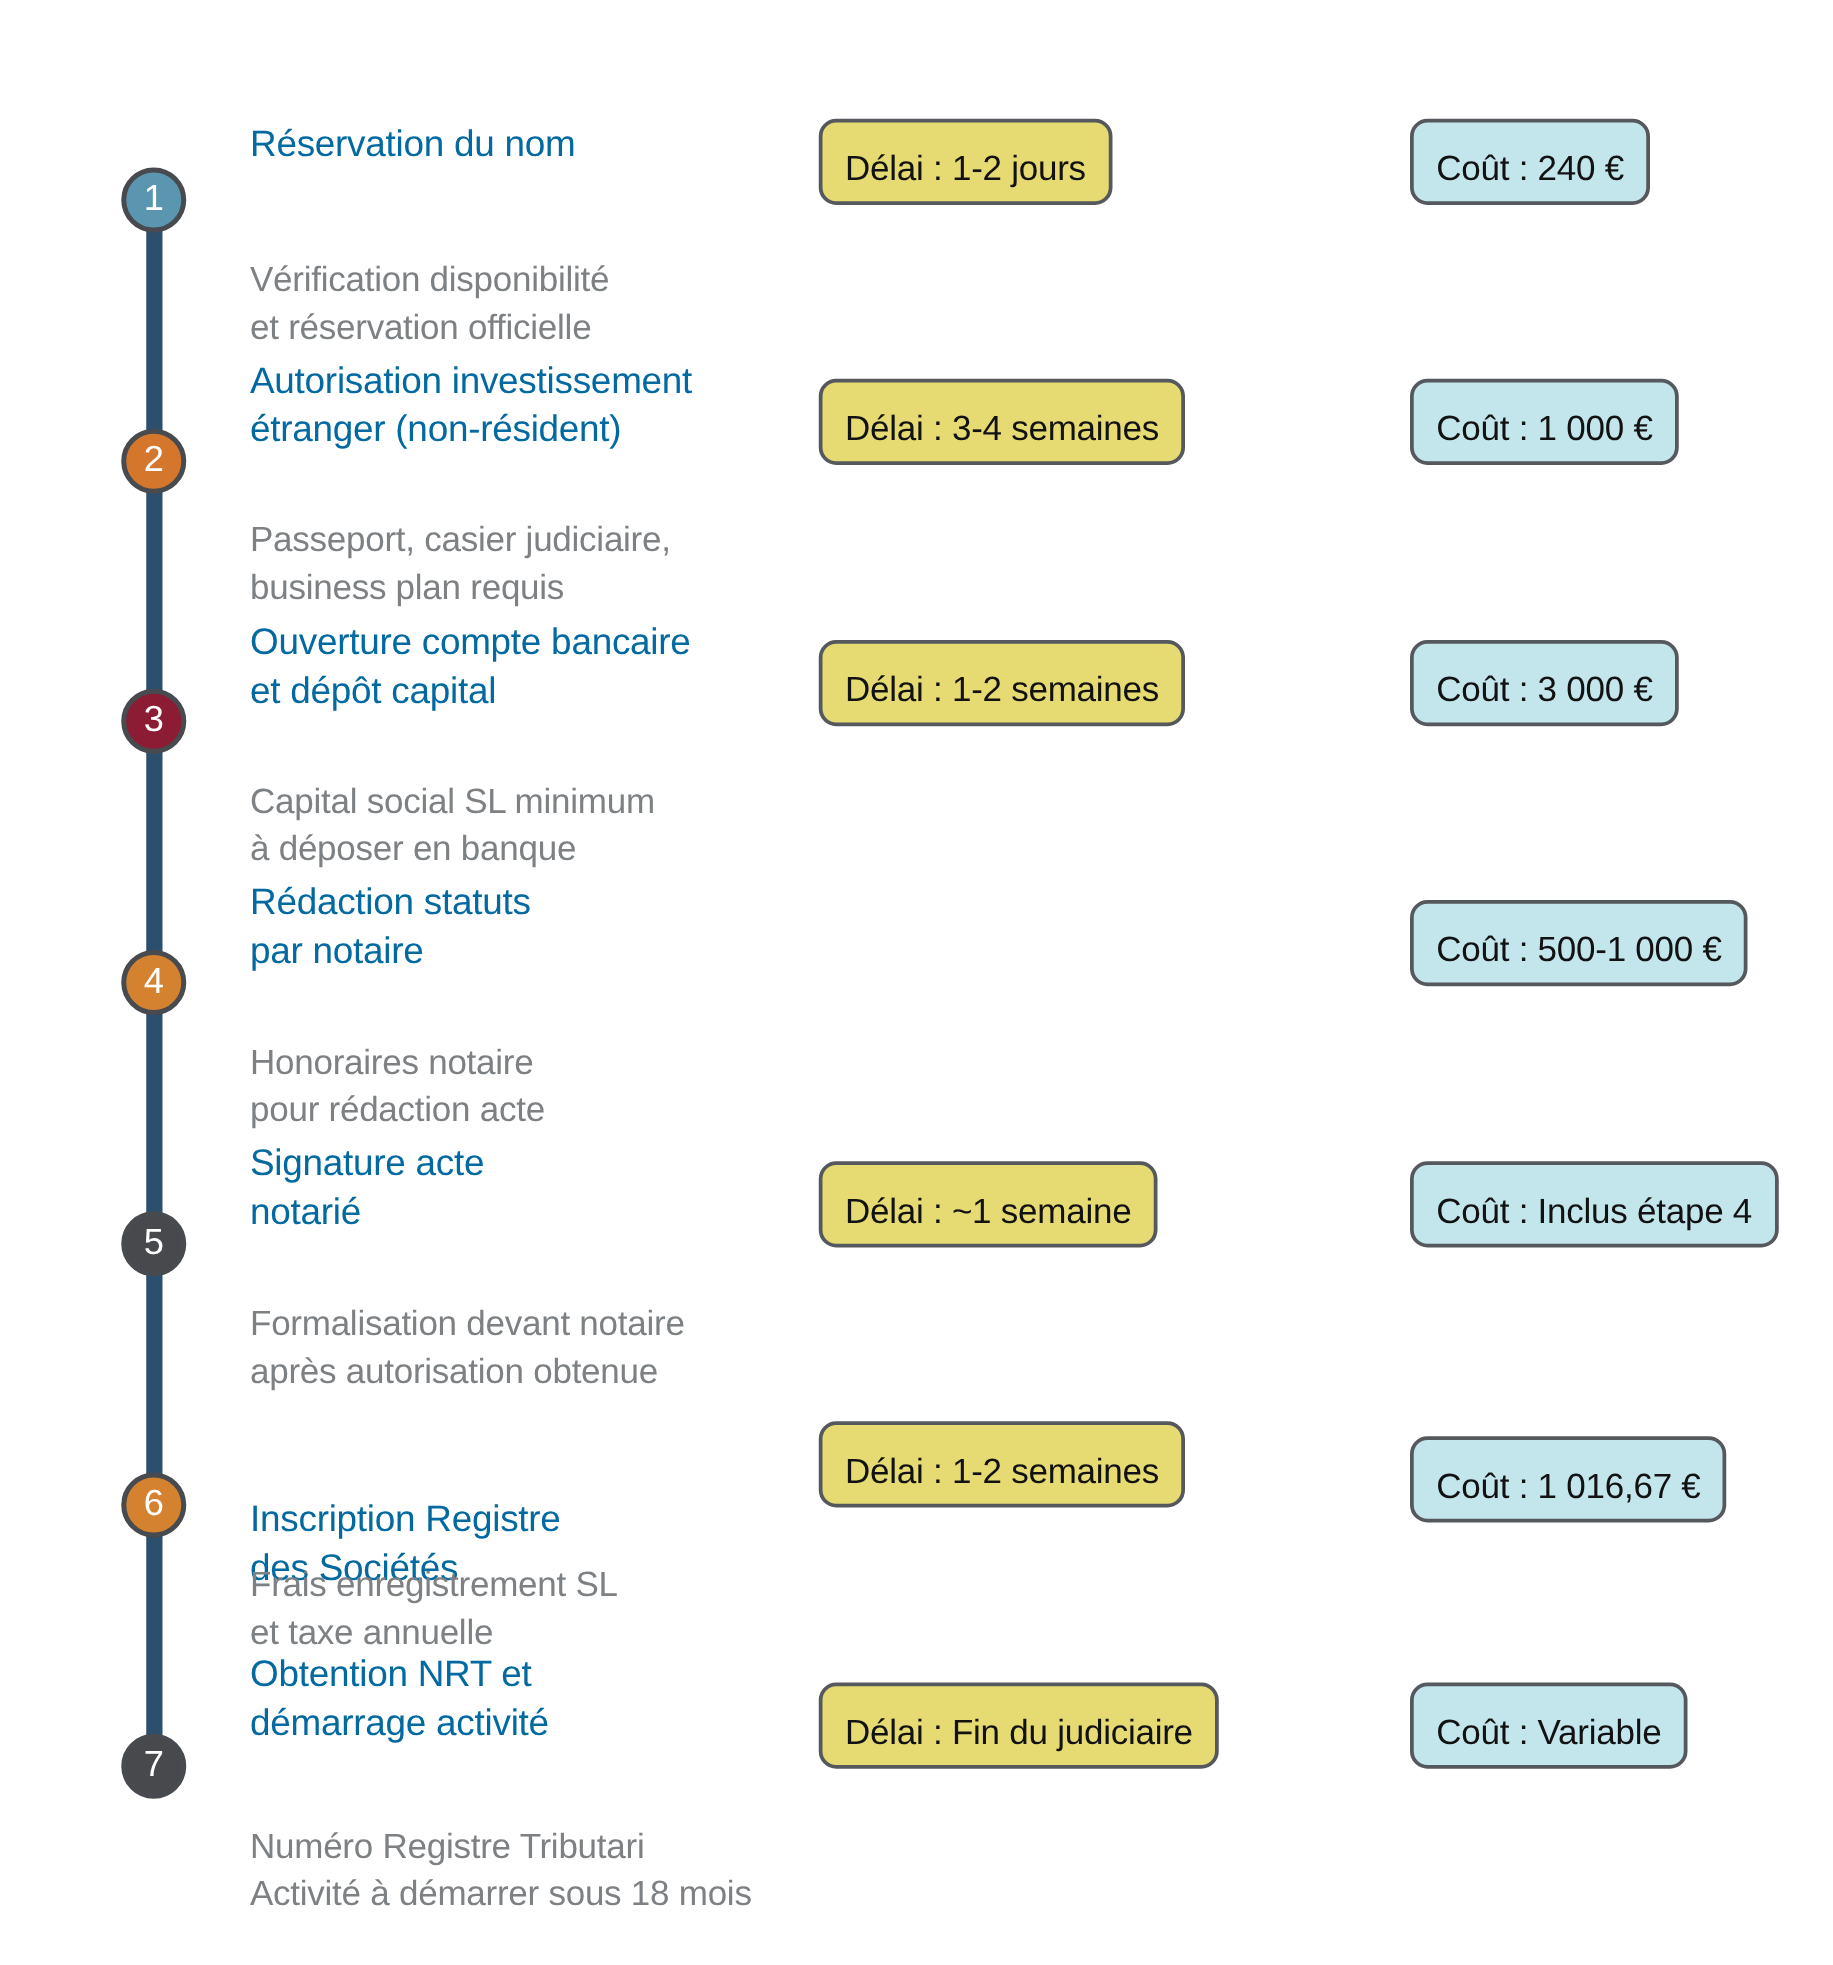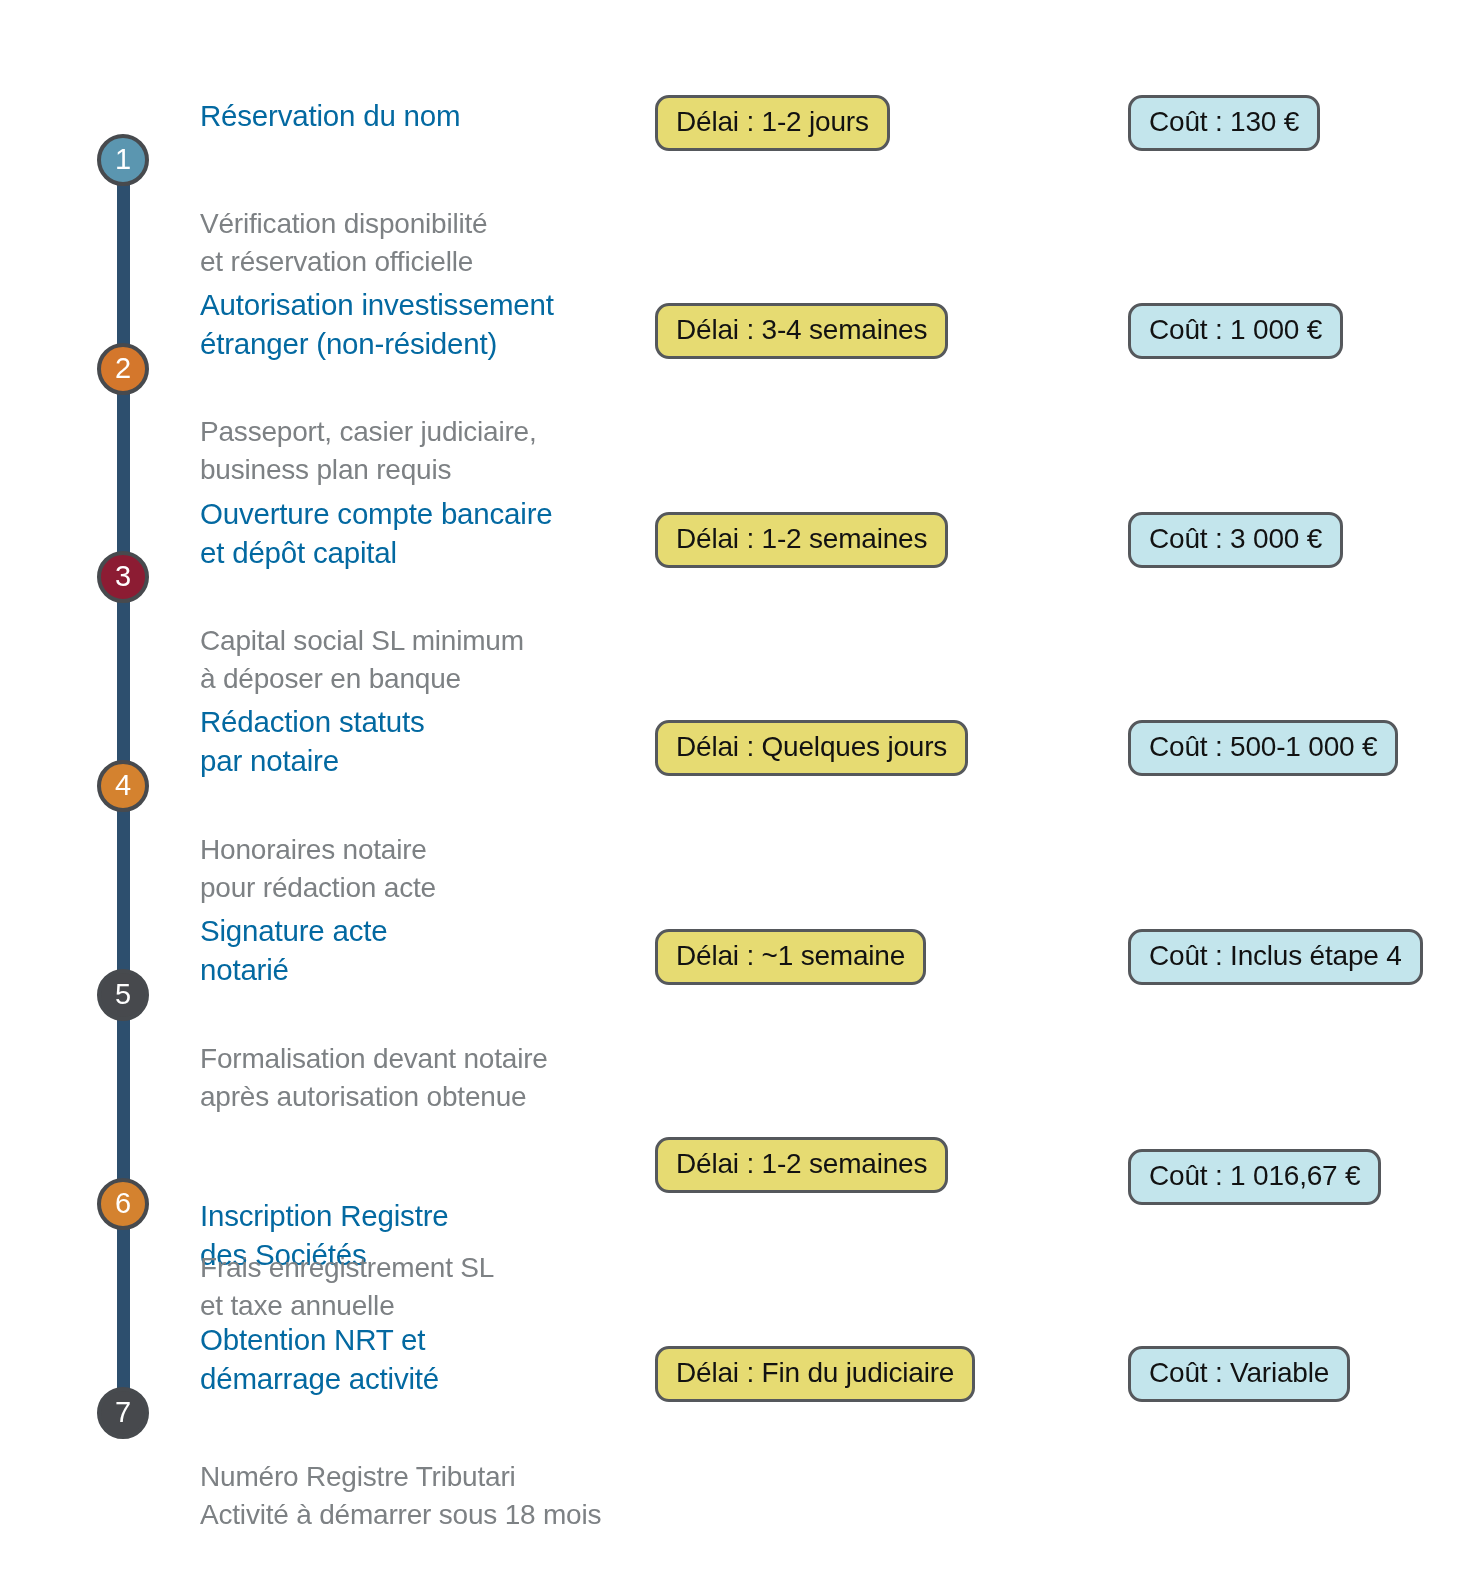--- a/index.html
+++ b/index.html
@@ -81,21 +81,21 @@
   }
 
   
   .badge {
     position: absolute;
     display: inline-flex;
     align-items: center;
     box-sizing: border-box;
     border: 3px solid #55585c;
     border-radius: 14px;
-    padding: 7px 18px 9px 18px;
+    padding: 20px 18px 9px 18px;
     font-size: 28px;
     line-height: 34px;
     color: #121212;
     font-family: "Liberation Sans", sans-serif;
     letter-spacing: -0.2px;
     white-space: nowrap;
     z-index: 2;
   }
   .badge-delay {
     background: #e6db72;
@@ -117,21 +117,21 @@
     <span class="node-num">1</span>
   </div>
   <div class="step-block" style="top:96px;">
     <div class="step-title">Réservation du nom</div>
   </div>
   <div class="step-block" style="top:205px;">
     <div class="step-detail">Vérification disponibilité
 et réservation officielle</div>
   </div>
   <div class="badge badge-delay" style="top:95px;">Délai : 1-2 jours</div>
-  <div class="badge badge-cost" style="top:95px;">Coût : 130 €</div>
+  <div class="badge badge-cost" style="top:95px;">Coût : 240 €</div>
 
   <div class="node" style="top:343px; background:#d4772c;">
     <span class="node-num">2</span>
   </div>
   <div class="step-block" style="top:285px;">
     <div class="step-title">Autorisation investissement
 étranger (non-résident)</div>
   </div>
   <div class="step-block" style="top:413px;">
     <div class="step-detail">Passeport, casier judiciaire,
@@ -158,21 +158,20 @@
     <span class="node-num">4</span>
   </div>
   <div class="step-block" style="top:702px;">
     <div class="step-title">Rédaction statuts
 par notaire</div>
   </div>
   <div class="step-block" style="top:831px;">
     <div class="step-detail">Honoraires notaire
 pour rédaction acte</div>
   </div>
-  <div class="badge badge-delay" style="top:720px;">Délai : Quelques jours</div>
   <div class="badge badge-cost" style="top:720px;">Coût : 500-1 000 €</div>
 
   <div class="node" style="top:969px; background:#47494d;">
     <span class="node-num">5</span>
   </div>
   <div class="step-block" style="top:911px;">
     <div class="step-title">Signature acte
 notarié</div>
   </div>
   <div class="step-block" style="top:1040px;">

